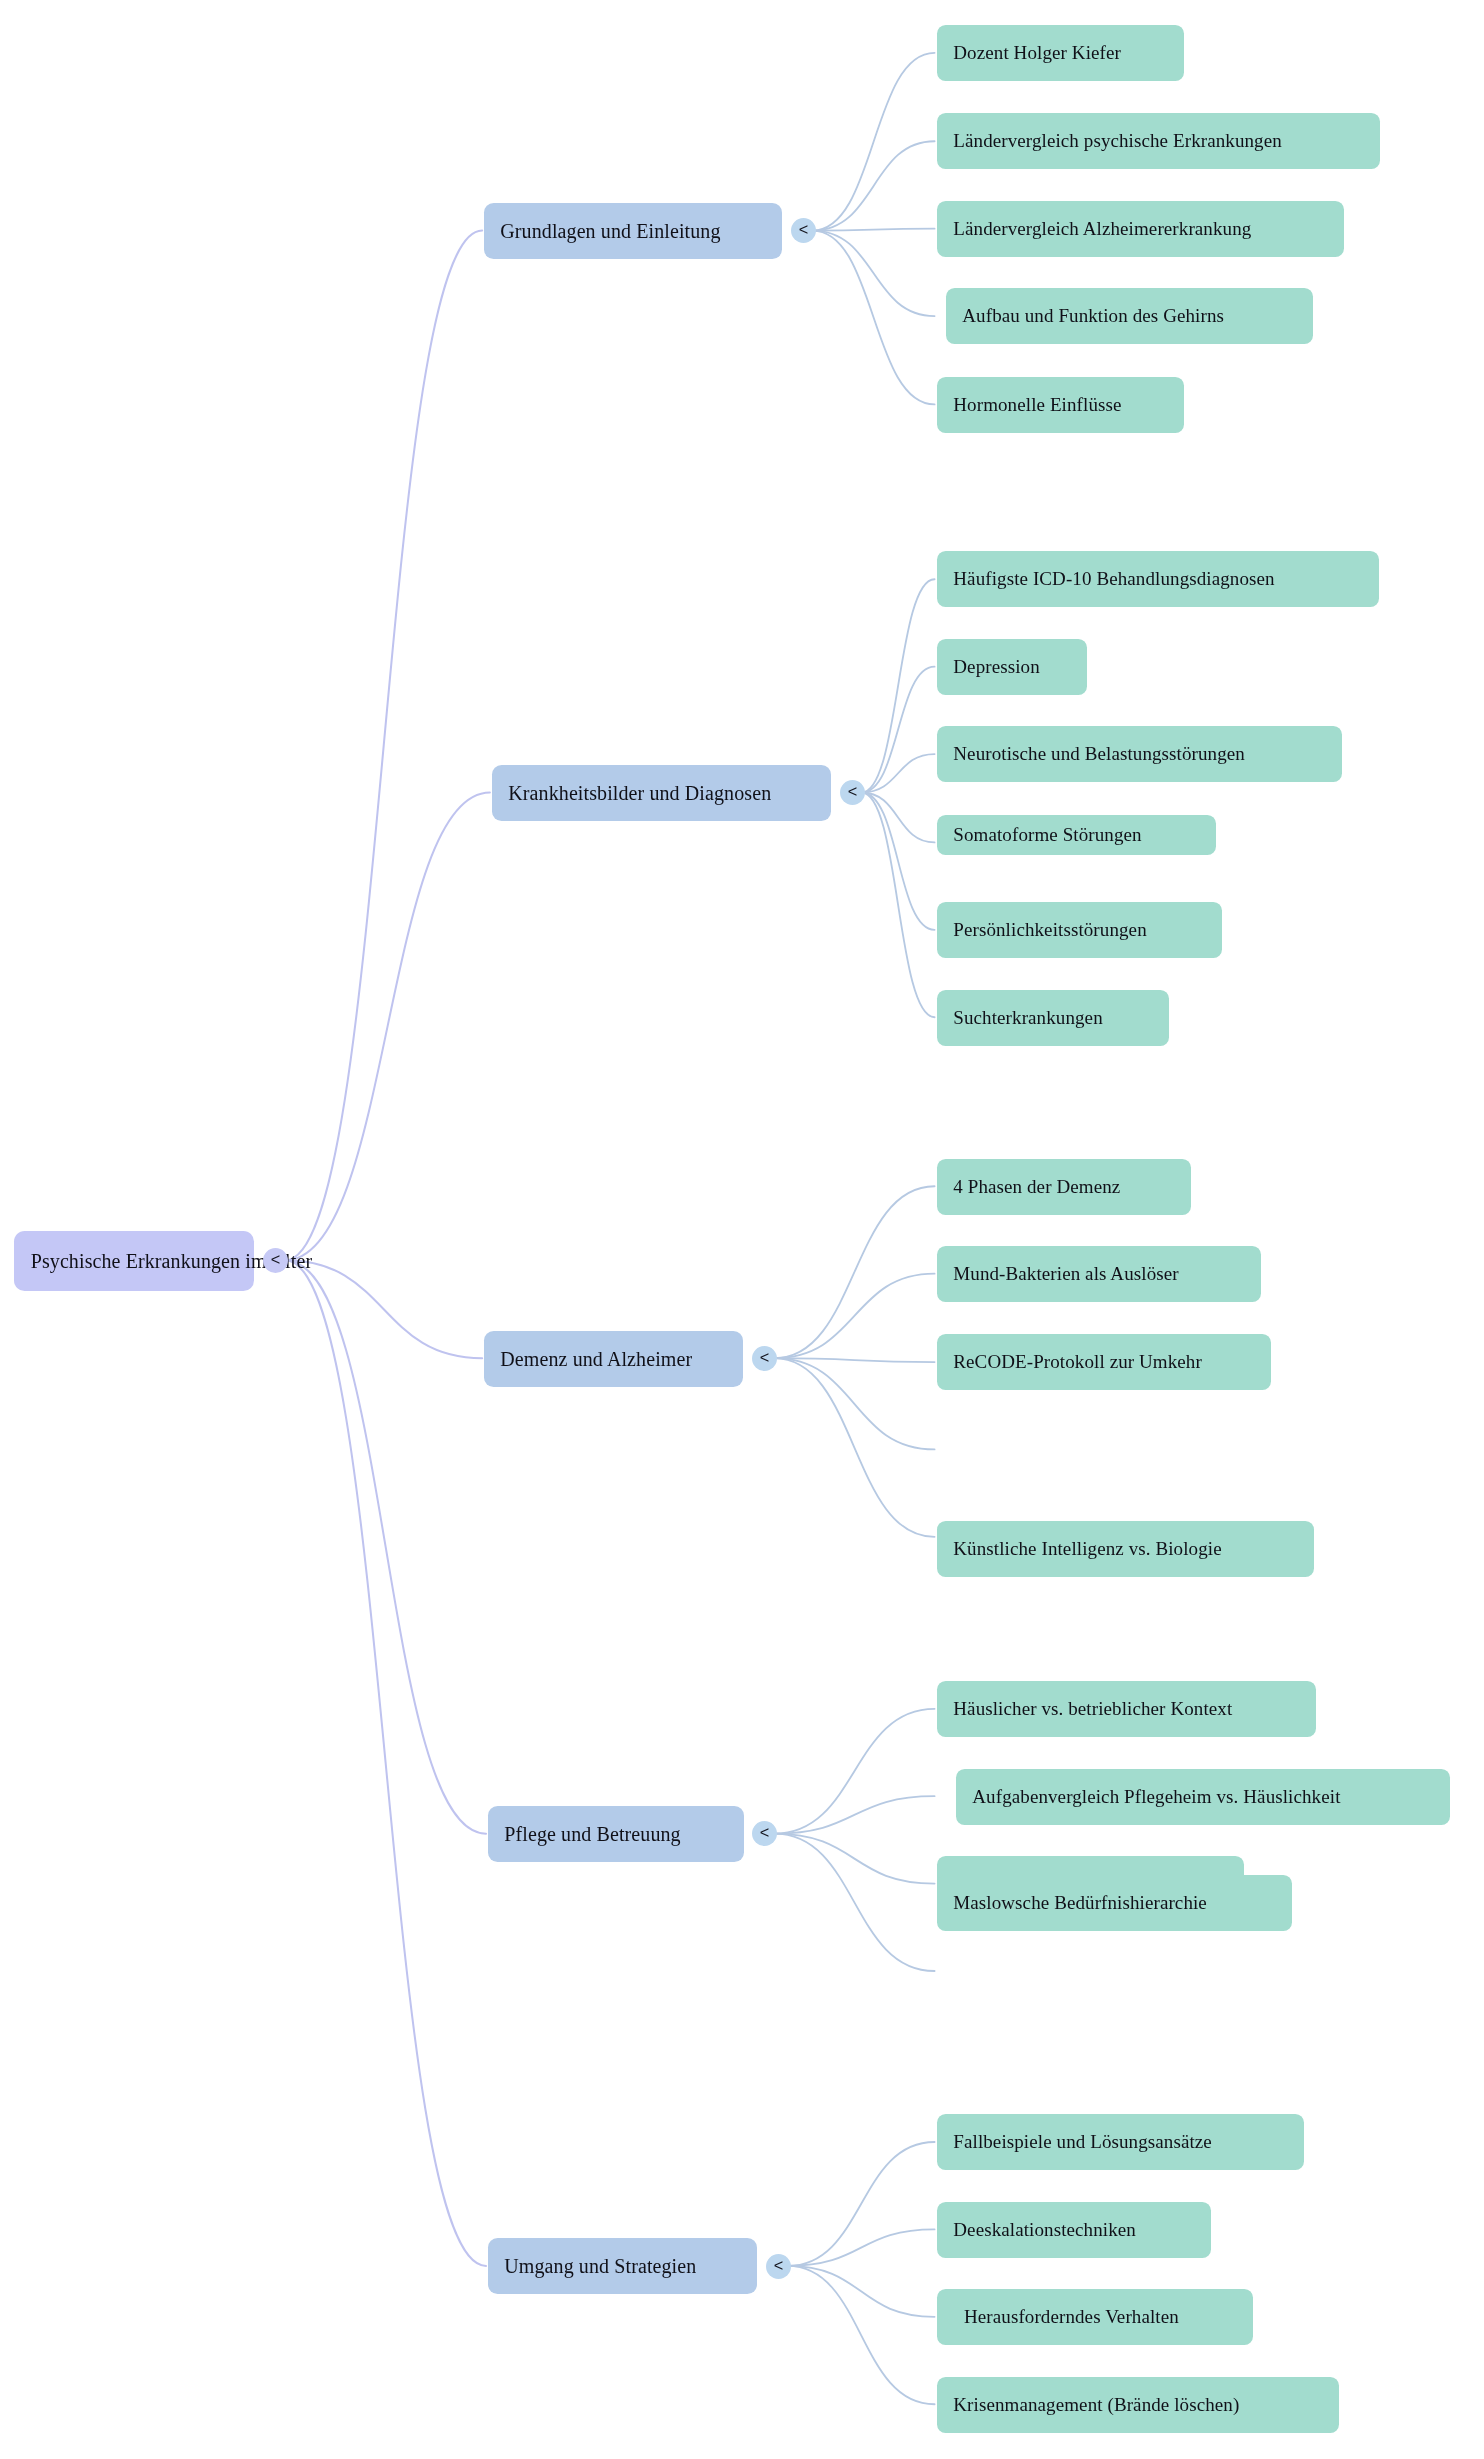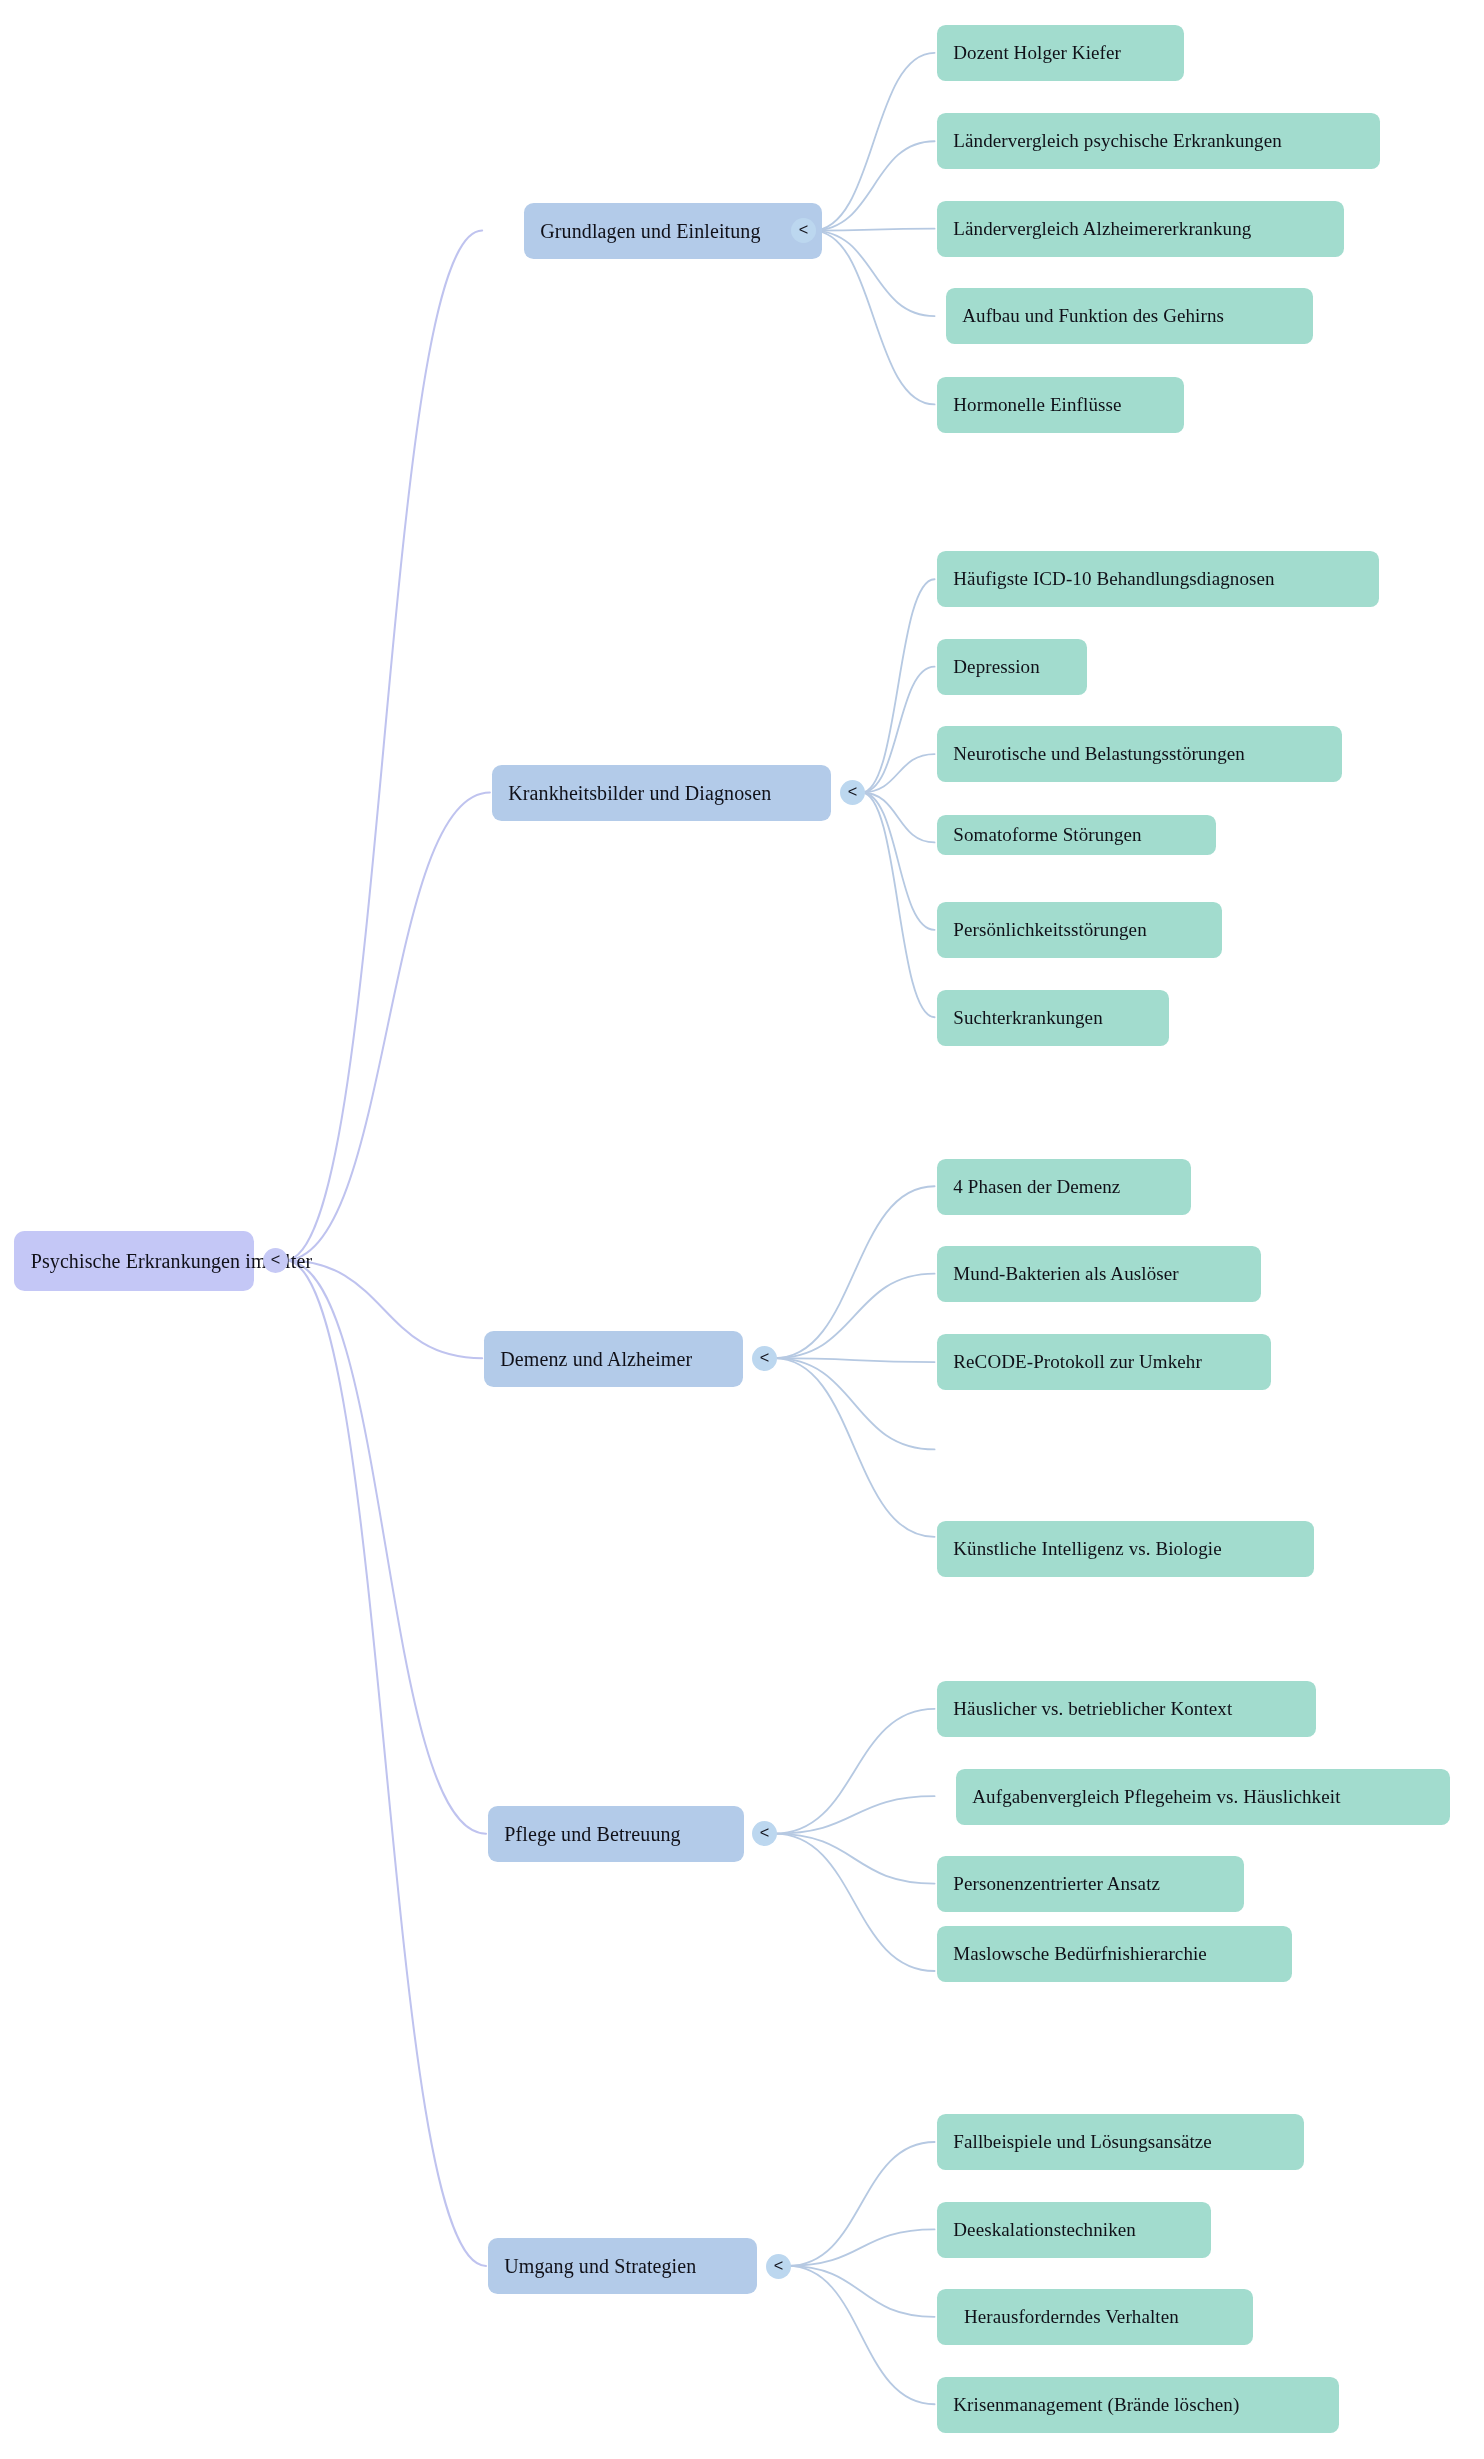--- a/index.html
+++ b/index.html
@@ -121,21 +121,21 @@
       <path d="M 297 1312 C 405.68 1312, 397.32 2359, 506 2359" fill="none" stroke="#bfc3ef" stroke-width="2.1" stroke-linecap="round"></path>
       <path d="M 820 2359 C 899.56 2359, 893.44 2230, 973 2230" fill="none" stroke="#b6c9e2" stroke-width="1.9" stroke-linecap="round"></path>
       <path d="M 820 2359 C 899.56 2359, 893.44 2321, 973 2321" fill="none" stroke="#b6c9e2" stroke-width="1.9" stroke-linecap="round"></path>
       <path d="M 820 2359 C 899.56 2359, 893.44 2412, 973 2412" fill="none" stroke="#b6c9e2" stroke-width="1.9" stroke-linecap="round"></path>
       <path d="M 820 2359 C 899.56 2359, 893.44 2503, 973 2503" fill="none" stroke="#b6c9e2" stroke-width="1.9" stroke-linecap="round"></path>
     </svg>
   <div id="node-layer">
       <div class="node node-root" style="left: 14.4px; top: 1231px; width: 240px; height: 60px;">
         <span>Psychische Erkrankungen im Alter</span>
       </div>
-      <div class="node node-branch" style="left: 484px; top: 203px; width: 298px; height: 56px; margin-left: 40px;">
+      <div class="node node-branch" style="left: 484px; top: 203px; width: 298px; height: 56px;">
         <span>Grundlagen und Einleitung</span>
       </div>
       <div class="toggle toggle-branch" style="left: 791px; top: 218px;">
         <span>&lt;</span>
       </div>
       <div class="node node-leaf" style="left: 937px; top: 25px; width: 247px; height: 56px;">
         <span>Dozent Holger Kiefer</span>
       </div>
       <div class="node node-leaf" style="left: 937px; top: 113px; width: 443px; height: 56px;">
         <span>Ländervergleich psychische Erkrankungen</span>
@@ -199,21 +199,21 @@
       </div>
       <div class="node node-leaf" style="left: 937px; top: 1681px; width: 379px; height: 56px;">
         <span>Häuslicher vs. betrieblicher Kontext</span>
       </div>
       <div class="node node-leaf" style="left: 937px; top: 1769px; width: 494px; height: 56px; margin-left: 19px;">
         <span>Aufgabenvergleich Pflegeheim vs. Häuslichkeit</span>
       </div>
       <div class="node node-leaf" style="left: 937px; top: 1856px; width: 307px; height: 56px;">
         <span>Personenzentrierter Ansatz</span>
       </div>
-      <div class="node node-leaf" style="left: 937px; top: 1926px; width: 355px; height: 56px;">
+      <div class="node node-leaf" style="left: 937px; top: 1875px; width: 355px; height: 56px;">
         <span>Maslowsche Bedürfnishierarchie</span>
       </div>
       <div class="node node-branch" style="left: 488px; top: 2238px; width: 269px; height: 56px;">
         <span>Umgang und Strategien</span>
       </div>
       <div class="toggle toggle-branch" style="left: 766px; top: 2254px;">
         <span>&lt;</span>
       </div>
       <div class="node node-leaf" style="left: 937px; top: 2114px; width: 367px; height: 56px;">
         <span>Fallbeispiele und Lösungsansätze</span>

